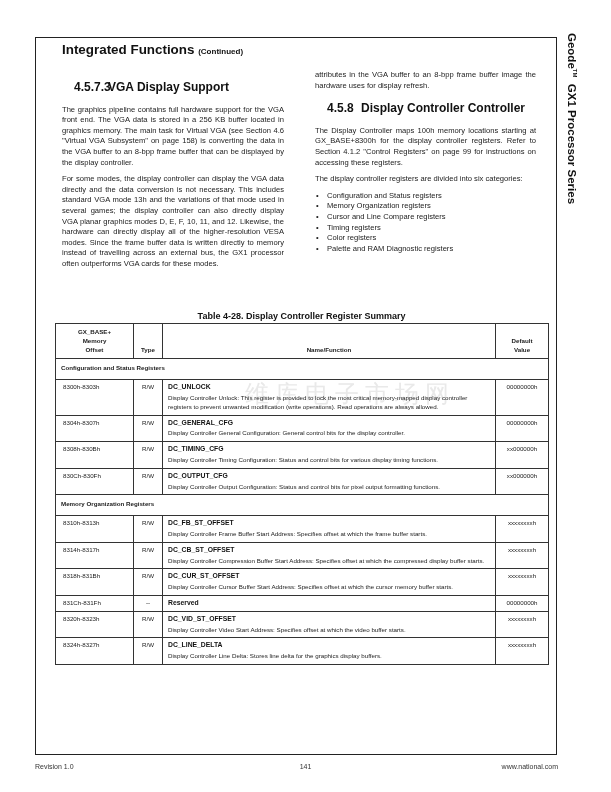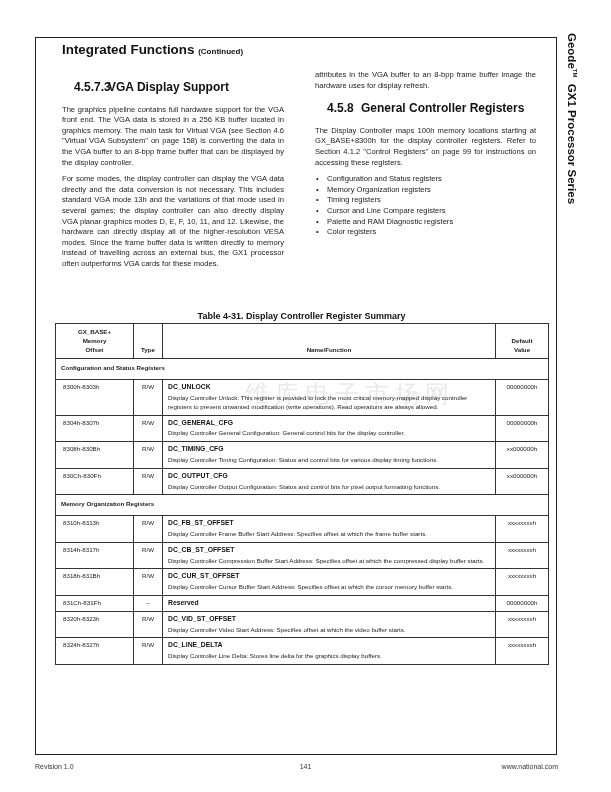--- a/index.html
+++ b/index.html
@@ -48,33 +48,34 @@
 </div>
 
 <div class="col" style="left:62px; top:70px; width:236px;">
   <h4><span class="num">4.5.7.3</span><span>VGA Display Support</span></h4>
   <p>The graphics pipeline contains full hardware support for the VGA front end. The VGA data is stored in a 256 KB buffer located in graphics memory. The main task for Virtual VGA (see Section 4.6 "Virtual VGA Subsystem" on page 158) is converting the data in the VGA buffer to an 8-bpp frame buffer that can be displayed by the display controller.</p>
   <p>For some modes, the display controller can display the VGA data directly and the data conversion is not necessary. This includes standard VGA mode 13h and the variations of that mode used in several games; the display controller can also directly display VGA planar graphics modes D, E, F, 10, 11, and 12. Likewise, the hardware can directly display all of the higher-resolution VESA modes. Since the frame buffer data is written directly to memory instead of travelling across an external bus, the GX1 processor often outperforms VGA cards for these modes.</p>
 </div>
 
 <div class="col" style="left:315px; top:70px; width:235px;">
   <p>attributes in the VGA buffer to an 8-bpp frame buffer image the hardware uses for display refresh.</p>
-  <h4><span class="num">4.5.8</span><span>General Controller Registers</span></h4>
+  <h4><span class="num">4.5.8</span><span>Display Controller Controller</span></h4>
   <p>The Display Controller maps 100h memory locations starting at GX_BASE+8300h for the display controller registers. Refer to Section 4.1.2 "Control Registers" on page 99 for instructions on accessing these registers.</p>
+  <p>The display controller registers are divided into six categories:</p>
   <ul>
     <li>Configuration and Status registers</li>
     <li>Memory Organization registers</li>
+    <li>Cursor and Line Compare registers</li>
     <li>Timing registers</li>
-    <li>Cursor and Line Compare registers</li>
+    <li>Color registers</li>
     <li>Palette and RAM Diagnostic registers</li>
-    <li>Color registers</li>
   </ul>
 </div>
 
-<div class="table-caption">Table 4-31.  Display Controller Register Summary</div>
+<div class="table-caption">Table 4-28.  Display Controller Register Summary</div>
 
 <div class="watermark">维库电子市场网</div>
 
 <table>
   <colgroup>
     <col style="width:78px">
       <col style="width:29px">
       <col style="width:333px">
       <col style="width:53px">
   </colgroup>

